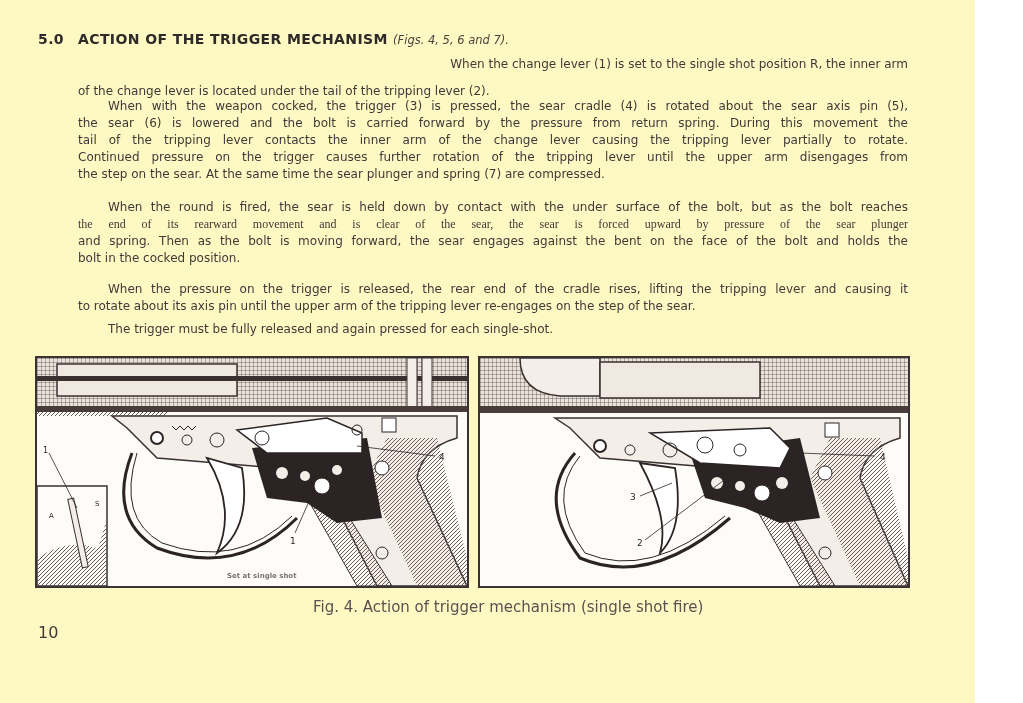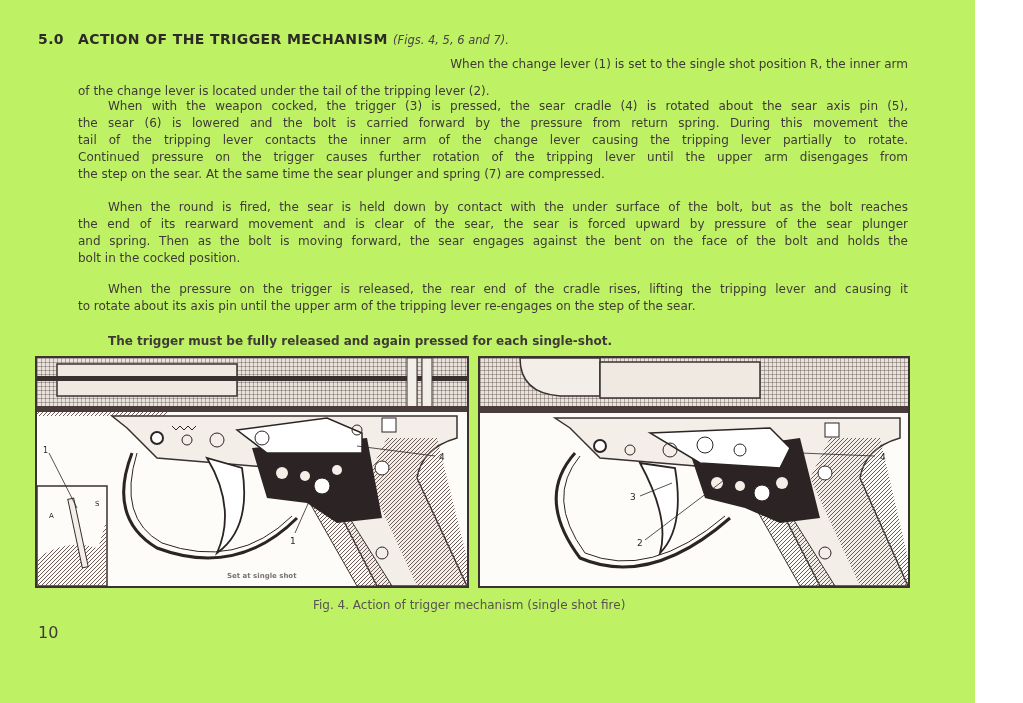--- a/index.html
+++ b/index.html
@@ -5,21 +5,21 @@
   html, body { margin: 0; padding: 0; }
   body {
     width: 1023px; height: 703px; overflow: hidden;
     background: #ffffff;
     font-family: "DejaVu Sans", sans-serif;
     color: #3b3634;
   }
   .page {
     position: absolute; left: 0; top: 0;
     width: 975px; height: 703px;
-    background: #bef264;
+    background: #fef9c3;
   }
   .h {
     position: absolute; font-weight: bold; font-size: 14px;
     color: #2e2a28; letter-spacing: 0.4px; white-space: nowrap;
   }
   .h .num { display: inline-block; width: 40px; }
   .h .ref { font-weight: normal; font-style: italic; font-size: 11.5px; letter-spacing: 0; color: #4a4442; }
   .line {
     position: absolute; font-size: 12px; line-height: 14px;
     white-space: nowrap; color: #3f3a38;
@@ -27,21 +27,21 @@
   .just { text-align: justify; text-align-last: justify; }
   .fig {
     position: absolute; top: 356px; height: 228px;
     border: 2px solid #3a3332; background: #fdfcf8; overflow: hidden;
   }
   .fig svg { display: block; }
   .subcap {
     position: absolute; font-size: 7px; color: #7a7270; white-space: nowrap; font-weight: bold;
   }
   .figcap {
-    position: absolute; left: 313px; top: 598px; font-size: 12px; color: #5a5250; white-space: nowrap;
+    position: absolute; left: 313px; top: 598px; font-size: 15px; color: #5a5250; white-space: nowrap;
   }
   .pagenum { position: absolute; left: 38px; top: 623px; font-size: 16px; color: #3f3a38; }
 </style>
 </head>
 <body>
 
 <div class="page">
 
   <div class="h" style="left:38px; top:31px;">
     <span class="num">5.0</span><span>ACTION OF THE TRIGGER MECHANISM</span>
@@ -54,32 +54,32 @@
   <div>
     <div class="line just" style="left:108px; top:99px; width:800px;">When with the weapon cocked, the trigger (3) is pressed, the sear cradle (4) is rotated about the sear axis pin (5),</div>
     <div class="line just" style="left:78px; top:116px; width:830px;">the sear (6) is lowered and the bolt is carried forward by the pressure from return spring.  During this movement the</div>
     <div class="line just" style="left:78px; top:133px; width:830px;">tail of the tripping lever contacts the inner arm of the change lever causing the tripping lever partially to rotate.</div>
     <div class="line just" style="left:78px; top:150px; width:830px;">Continued pressure on the trigger causes further rotation of the tripping lever until the upper arm disengages from</div>
     <div class="line" style="left:78px; top:167px;">the step on the sear.  At the same time the sear plunger and spring (7) are compressed.</div>
   </div>
 
   <div>
     <div class="line just" style="left:108px; top:200px; width:800px;">When the round is fired, the sear is held down by contact with the under surface of the bolt, but as the bolt reaches</div>
-    <div class="line just" style="left:78px; top:217px; width:830px;">the end of its rearward movement and is clear of the sear, the sear is forced upward by pressure of the sear plunger</div>
+    <div class="line just" style="left:78px; top:217px; width:830px;font-family:Liberation Serif, serif;">the end of its rearward movement and is clear of the sear, the sear is forced upward by pressure of the sear plunger</div>
     <div class="line just" style="left:78px; top:234px; width:830px;">and spring.  Then as the bolt is moving forward, the sear engages against the bent on the face of the bolt and holds the</div>
     <div class="line" style="left:78px; top:251px;">bolt in the cocked position.</div>
   </div>
 
   <div>
     <div class="line just" style="left:108px; top:282px; width:800px;">When the pressure on the trigger is released, the rear end of the cradle rises, lifting the tripping lever and causing it</div>
     <div class="line" style="left:78px; top:299px;">to rotate about its axis pin until the upper arm of the tripping lever re-engages on the step of the sear.</div>
   </div>
 
   <div>
-    <div class="line" style="left:108px; top:334px;font-weight:bold;">The trigger must be fully released and again pressed for each single-shot.</div>
+    <div class="line" style="left:108px; top:322px;">The trigger must be fully released and again pressed for each single-shot.</div>
   </div>
 
   <div class="fig" style="left:35px; width:430px;">
     <svg width="430" height="228" viewBox="0 0 430 228">
       <defs>
         <pattern id="hatch" width="4" height="4" patternUnits="userSpaceOnUse">
           <path d="M0,4 L4,0" stroke="#6b5a55" stroke-width="1"></path>
         </pattern>
         <pattern id="grid" width="4" height="4" patternUnits="userSpaceOnUse">
           <rect width="4" height="4" fill="#e9e3dc"></rect>

